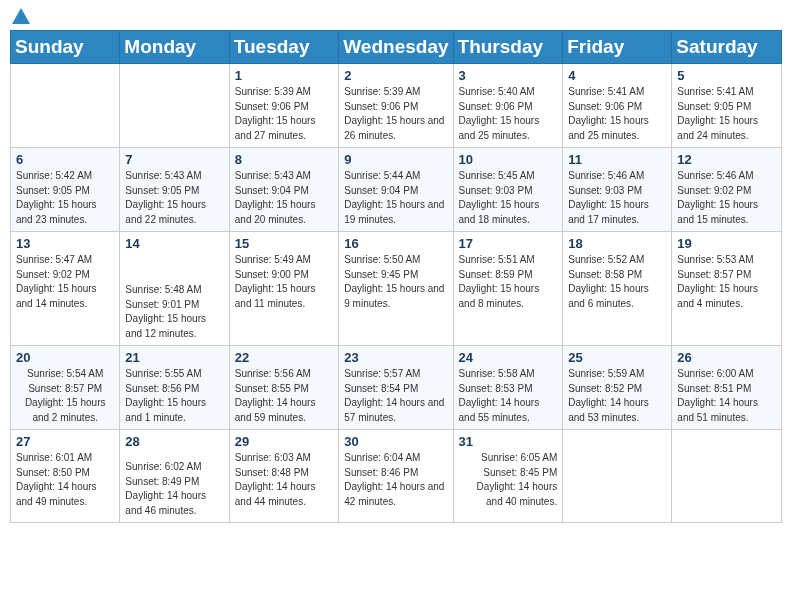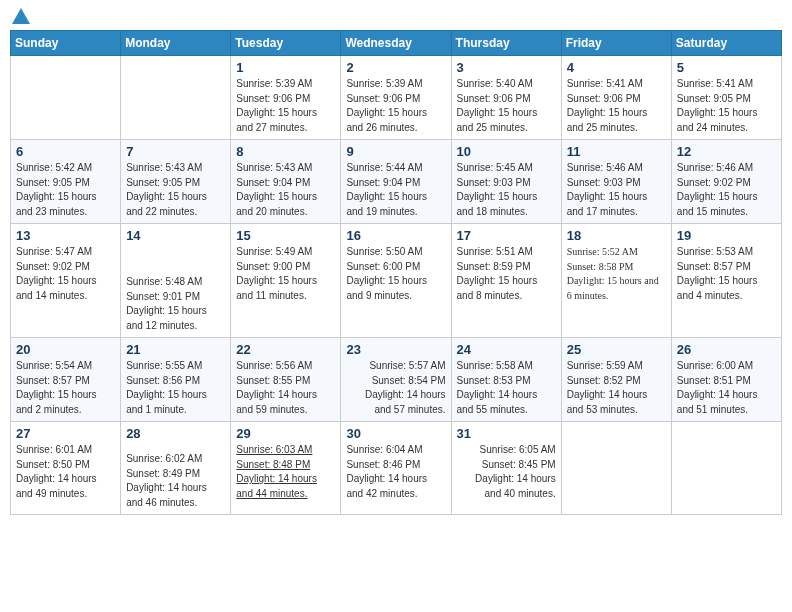--- a/index.html
+++ b/index.html
@@ -35,21 +35,21 @@
       color: #1a3a5c;
     }
     .calendar {
       width: 100%;
       border-collapse: collapse;
       border: 1px solid #ccc;
     }
     .calendar th {
       background: #2e86c1;
       color: #fff;
-      font-size: 12px;
+      font-size: 19px;
       padding: 5px 4px;
       text-align: left;
       border: 1px solid #2272a3;
       font-weight: bold;
     }
     .calendar td {
       border: 1px solid #ccc;
       vertical-align: top;
       padding: 4px 5px;
       font-size: 10.5px;
@@ -226,64 +226,64 @@
         </td>
         <td>
           <span class="day-number">15</span>
           <div class="day-info" style="white-space: pre-line;">Sunrise: 5:49 AM
 Sunset: 9:00 PM
 Daylight: 15 hours and 11 minutes.</div>
         </td>
         <td>
           <span class="day-number">16</span>
           <div class="day-info" style="white-space: pre-line;">Sunrise: 5:50 AM
-Sunset: 6:00 PM
+Sunset: 9:45 PM
 Daylight: 15 hours and 9 minutes.</div>
         </td>
         <td>
           <span class="day-number">17</span>
           <div class="day-info" style="white-space: pre-line;">Sunrise: 5:51 AM
 Sunset: 8:59 PM
 Daylight: 15 hours and 8 minutes.</div>
         </td>
         <td>
           <span class="day-number">18</span>
-          <div class="day-info" style="white-space: pre-line; font-family: Liberation Serif, serif;">Sunrise: 5:52 AM
+          <div class="day-info" style="white-space: pre-line;">Sunrise: 5:52 AM
 Sunset: 8:58 PM
 Daylight: 15 hours and 6 minutes.</div>
         </td>
         <td>
           <span class="day-number">19</span>
           <div class="day-info" style="white-space: pre-line;">Sunrise: 5:53 AM
 Sunset: 8:57 PM
 Daylight: 15 hours and 4 minutes.</div>
         </td>
       </tr>
       <tr>
         <td>
           <span class="day-number">20</span>
-          <div class="day-info" style="white-space: pre-line;">Sunrise: 5:54 AM
+          <div class="day-info" style="white-space: pre-line; text-align: center;">Sunrise: 5:54 AM
 Sunset: 8:57 PM
 Daylight: 15 hours and 2 minutes.</div>
         </td>
         <td>
           <span class="day-number">21</span>
           <div class="day-info" style="white-space: pre-line;">Sunrise: 5:55 AM
 Sunset: 8:56 PM
 Daylight: 15 hours and 1 minute.</div>
         </td>
         <td>
           <span class="day-number">22</span>
           <div class="day-info" style="white-space: pre-line;">Sunrise: 5:56 AM
 Sunset: 8:55 PM
 Daylight: 14 hours and 59 minutes.</div>
         </td>
         <td>
           <span class="day-number">23</span>
-          <div class="day-info" style="white-space: pre-line; text-align: right;">Sunrise: 5:57 AM
+          <div class="day-info" style="white-space: pre-line;">Sunrise: 5:57 AM
 Sunset: 8:54 PM
 Daylight: 14 hours and 57 minutes.</div>
         </td>
         <td>
           <span class="day-number">24</span>
           <div class="day-info" style="white-space: pre-line;">Sunrise: 5:58 AM
 Sunset: 8:53 PM
 Daylight: 14 hours and 55 minutes.</div>
         </td>
         <td>
@@ -307,21 +307,21 @@
 Daylight: 14 hours and 49 minutes.</div>
         </td>
         <td>
           <span class="day-number">28</span>
           <div class="day-info" style="white-space: pre-line; margin-top: 11px;">Sunrise: 6:02 AM
 Sunset: 8:49 PM
 Daylight: 14 hours and 46 minutes.</div>
         </td>
         <td>
           <span class="day-number">29</span>
-          <div class="day-info" style="white-space: pre-line; text-decoration: underline;">Sunrise: 6:03 AM
+          <div class="day-info" style="white-space: pre-line;">Sunrise: 6:03 AM
 Sunset: 8:48 PM
 Daylight: 14 hours and 44 minutes.</div>
         </td>
         <td>
           <span class="day-number">30</span>
           <div class="day-info" style="white-space: pre-line;">Sunrise: 6:04 AM
 Sunset: 8:46 PM
 Daylight: 14 hours and 42 minutes.</div>
         </td>
         <td>

